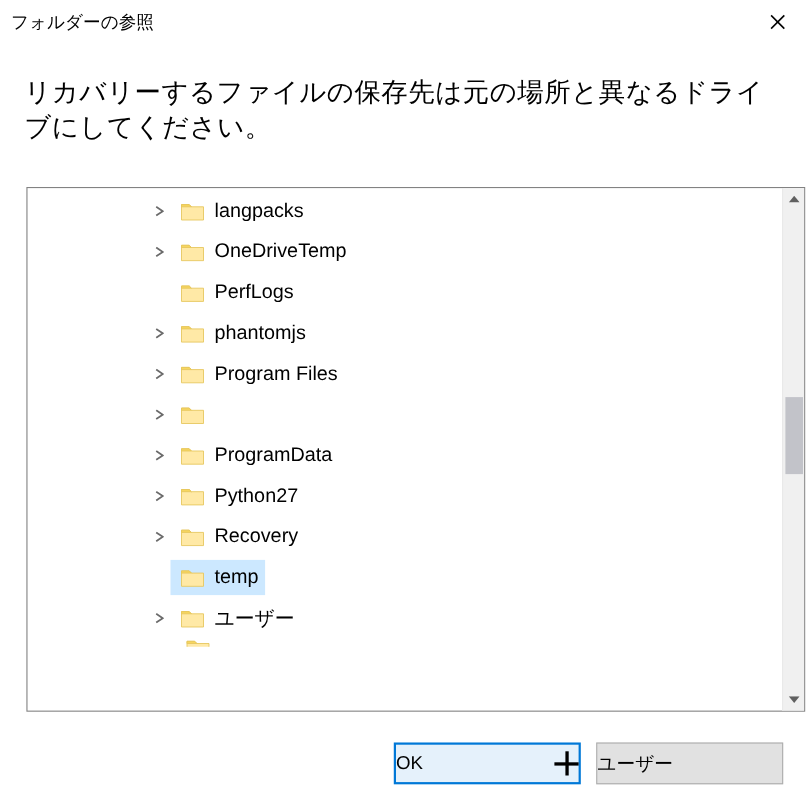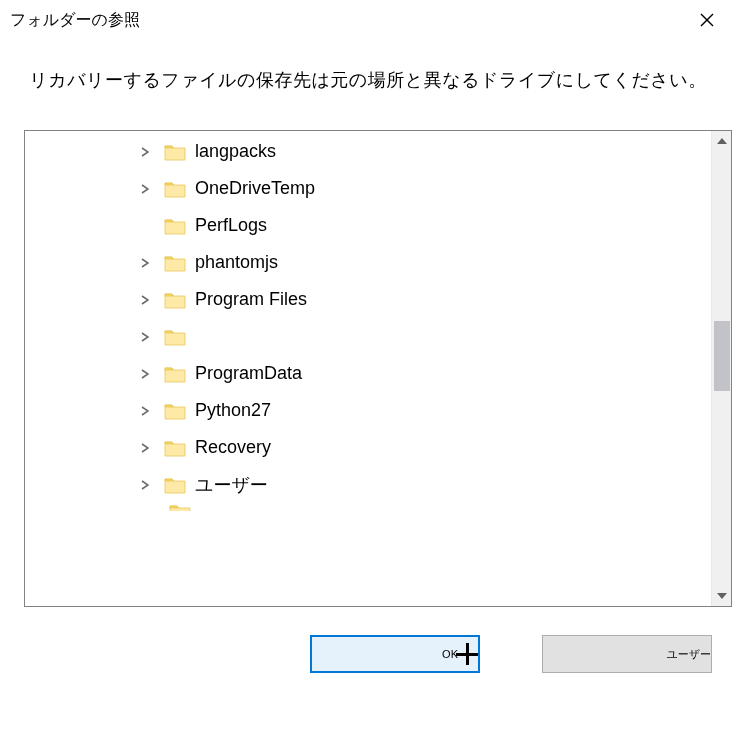--- a/index.html
+++ b/index.html
@@ -23,23 +23,22 @@
   .close-btn {
     width: 46px; height: 32px;
     display: flex; align-items: center; justify-content: center;
     font-size: 18px;
     cursor: pointer;
     margin-right: 6px;
   }
   .close-btn svg { width: 14px; height: 14px; }
   .instruction {
     padding: 28px 22px 18px 22px;
-    font-size: 18px;
+    font-size: 24px;
     letter-spacing: 0.5px;
-    text-align: center;
   }
   .tree-box {
     margin: 20px 24px 0 24px;
     border: 1px solid #828282;
     width: 708px;
     height: 477px;
     background: #ffffff;
     position: relative;
     display: flex;
   }
@@ -106,25 +105,24 @@
     display: flex;
     justify-content: flex-end;
     gap: 14px;
     padding: 28px 24px 0 0;
   }
   .btn {
     min-width: 170px;
     height: 38px;
     border: 1px solid #adadad;
     background: #e1e1e1;
-    font-size: 11px;
-    display: flex; align-items:center; justify-content:flex-end;
+    font-size: 17px;
+    display: flex; align-items:center; justify-content:space-between;
     cursor: pointer;
     position: relative;
-    margin-left: 48px;
   }
   .btn.primary {
     background: #e5f1fb;
     border: 2px solid #0078d7;
   }
   .cursor-plus {
     position: relative;
     width: 22px; height: 22px;
     margin-left: -2px;
   }
@@ -285,20 +283,36 @@
           </svg>
         </span>
         <span class="label-wrap">
           <span class="folder-icon">
             <svg width="22" height="18" viewBox="0 0 22 18">
               <path d="M1 3 L8 3 L10 5 L21 5 L21 17 L1 17 Z" fill="#ffe9a6" stroke="#e6c65c" stroke-width="0.8"></path>
               <path d="M1 3 L8 3 L10 5 L1 5 Z" fill="#f7d65f" stroke="#e6c65c" stroke-width="0.8"></path>
             </svg>
           </span>
           <span class="label">Recovery</span>
+        </span>
+      </div>
+      <div class="tree-row">
+        <span class="expander hidden">
+          <svg width="8" height="10" viewBox="0 0 8 10">
+            <path d="M1 1 L7 5 L1 9" fill="none" stroke="#6b6b6b" stroke-width="1.6"></path>
+          </svg>
+        </span>
+        <span class="label-wrap sel">
+          <span class="folder-icon">
+            <svg width="22" height="18" viewBox="0 0 22 18">
+              <path d="M1 3 L8 3 L10 5 L21 5 L21 17 L1 17 Z" fill="#ffe9a6" stroke="#e6c65c" stroke-width="0.8"></path>
+              <path d="M1 3 L8 3 L10 5 L1 5 Z" fill="#f7d65f" stroke="#e6c65c" stroke-width="0.8"></path>
+            </svg>
+          </span>
+          <span class="label">temp</span>
         </span>
       </div>
       <div class="tree-row">
         <span class="expander">
           <svg width="8" height="10" viewBox="0 0 8 10">
             <path d="M1 1 L7 5 L1 9" fill="none" stroke="#6b6b6b" stroke-width="1.6"></path>
           </svg>
         </span>
         <span class="label-wrap">
           <span class="folder-icon">

